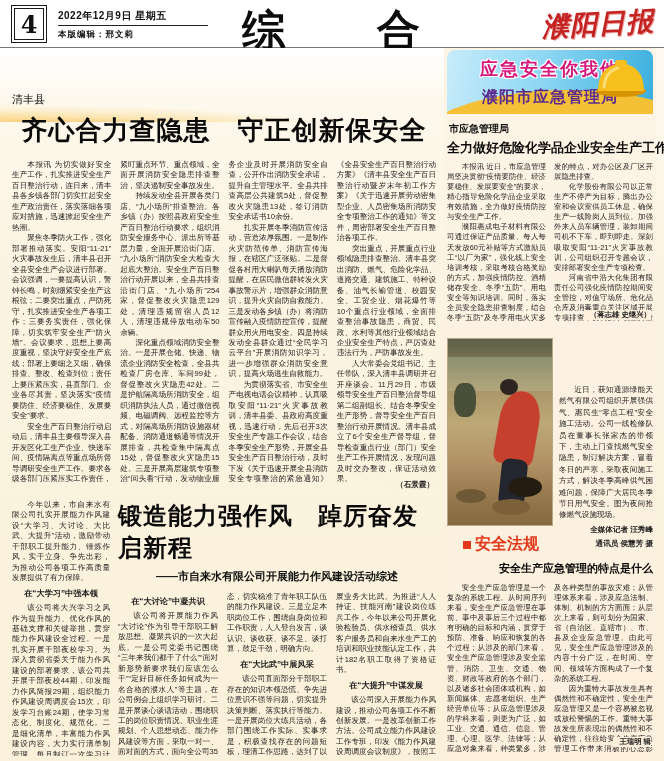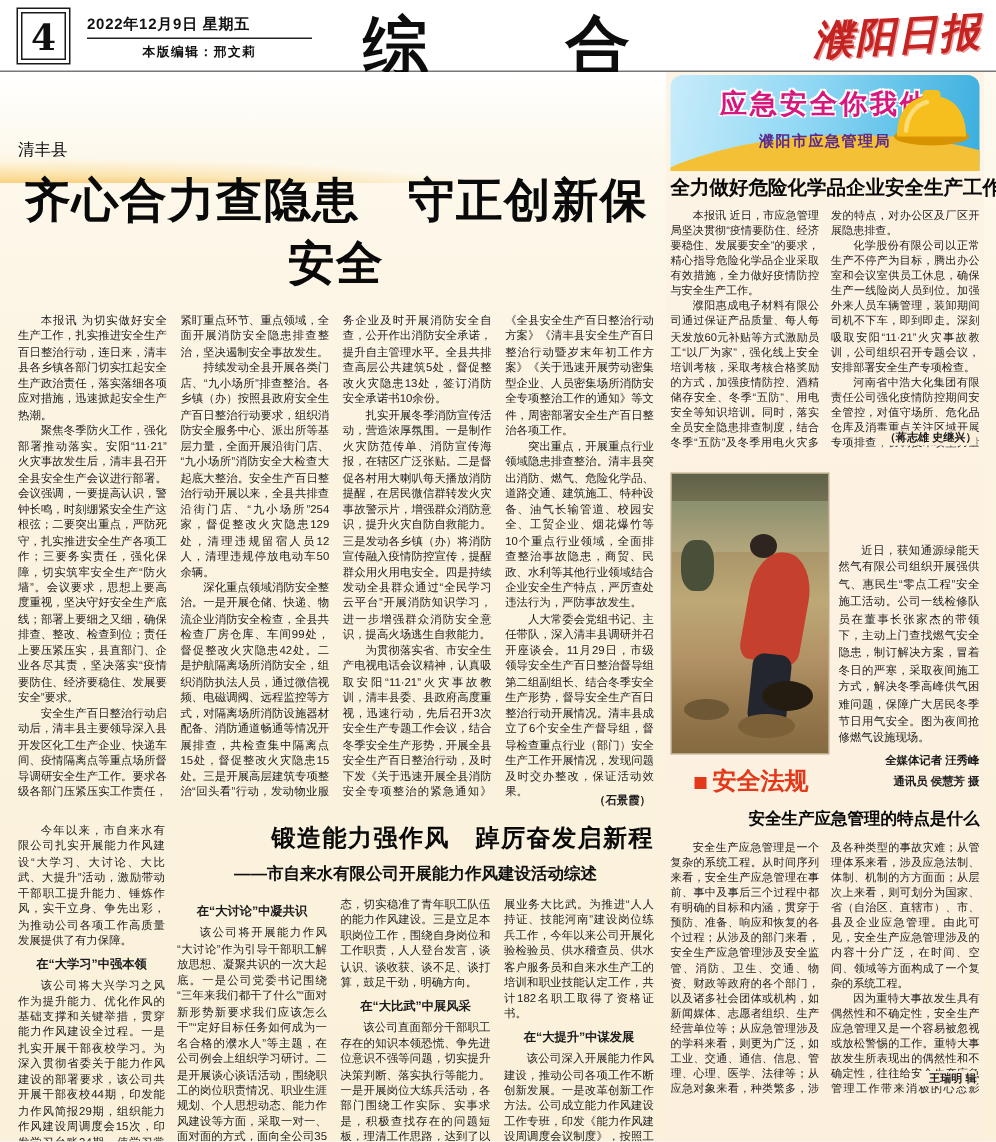--- a/index.html
+++ b/index.html
@@ -5,62 +5,62 @@
   html,body{margin:0;padding:0;}
   body{font-family:"Liberation Sans","DejaVu Sans",sans-serif;background:#e9e9e9;}
   .page{position:relative;width:664px;height:761px;margin:0 auto;background:#fff;overflow:hidden;}
 
   
   header{position:relative;height:47px;background:#fff;border-bottom:1px solid #777;}
   .pagenum{position:absolute;left:14px;top:8px;width:28px;height:30px;border:1px solid #1a1a1a;outline:1px solid #1a1a1a;outline-offset:2px;
            display:flex;align-items:center;justify-content:center;font-family:"DejaVu Serif",serif;font-size:24px;font-weight:bold;color:#111;}
   .dateblock{position:absolute;left:58px;top:9px;width:150px;color:#111;}
   .dateblock .d1{font-size:10px;font-weight:bold;letter-spacing:.5px;border-bottom:1px solid #222;padding-bottom:2px;}
-  .dateblock .d2{font-size:8.5px;font-weight:bold;margin-top:3px;letter-spacing:1px;text-align:center;}
+  .dateblock .d2{font-size:8.5px;font-weight:bold;margin-top:3px;letter-spacing:1px;}
   .sectiontitle{position:absolute;left:0;right:0;top:2px;text-align:center;font-size:43px;font-weight:900;color:#0d0d0d;letter-spacing:2px;margin:0;}
   .masthead{position:absolute;right:10px;top:6px;font-family:"DejaVu Serif",serif;font-style:italic;font-weight:bold;
             font-size:27px;color:#c32422;transform:rotate(-3deg);letter-spacing:1px;text-shadow:1px 1px 0 #e99;}
 
   
   .content{position:relative;height:714px;background:linear-gradient(180deg,#fefaf0 0%,#fcf4e2 30%,#fbf1da 100%);}
   .wave-left{position:absolute;left:0;top:0;width:460px;height:74px;pointer-events:none;
     background:
       radial-gradient(130% 190% at 18% 230%, rgba(240,160,40,0) 58%, rgba(240,160,40,.8) 60%, rgba(247,200,90,.35) 72%, rgba(247,200,90,0) 80%),
       radial-gradient(100% 160% at -15% 190%, rgba(250,210,120,0) 52%, rgba(250,210,120,.7) 55%, rgba(255,235,190,.3) 68%, transparent 76%),
       linear-gradient(180deg,#ffffff 0%, rgba(255,255,255,0) 70%);}
   .cols{position:relative;display:flex;gap:8px;padding-left:12px;padding-right:6px;}
   .left-col{width:424px;padding-top:44px;}
   .right-col{width:212px;background:linear-gradient(180deg,#fdf4e6 0%,#fcefdc 100%);border-radius:0 0 4px 4px;padding:0 3px;box-sizing:border-box;}
 
   
   .kicker{font-size:11px;font-weight:normal;color:#111;}
-  .main-headline{margin:6px 0 0 0;text-align:center;font-size:31px;font-weight:900;color:#0a0a0a;letter-spacing:1px;}
+  .main-headline{margin:6px 0 0 0;text-align:center;font-size:26px;font-weight:900;color:#0a0a0a;letter-spacing:1px;}
   .body4{position:relative;margin-top:12px;height:330px;overflow:hidden;column-count:4;column-gap:9px;column-fill:auto;
          font-size:7.6px;line-height:1.38;color:#1c1c1c;text-align:justify;}
   .body4 p,.body3 p,.body2 p,.bcol p{margin:0;text-indent:2em;}
   .byline-abs{position:absolute;right:2px;bottom:0;font-size:7.6px;font-weight:bold;background:#fbf2de;padding-left:6px;text-indent:0;margin-top:24px;}
 
   
   .bottom-article{display:flex;gap:8px;margin-top:10px;height:256px;overflow:hidden;}
   .bcol{width:98px;overflow:hidden;font-size:7.6px;line-height:1.38;color:#1c1c1c;text-align:justify;}
   .ba-main{flex:1;position:relative;}
-  .ba-headline{margin:0;text-align:right;font-size:16px;font-weight:900;color:#0a0a0a;letter-spacing:1px;}
+  .ba-headline{margin:0;text-align:left;font-size:24px;font-weight:900;color:#0a0a0a;letter-spacing:1px;}
   .ba-subtitle{text-align:center;font-size:11px;font-weight:bold;color:#111;margin-top:5px;}
   .body3{position:relative;margin-top:8px;height:196px;overflow:hidden;column-count:3;column-gap:9px;column-fill:auto;
          font-size:7.6px;line-height:1.38;color:#1c1c1c;text-align:justify;}
   .subhead{text-align:center;font-weight:bold;font-size:8.2px;margin:4px 0;text-indent:0;}
 
   
   .banner{position:relative;height:64px;margin-top:2px;border-radius:8px 8px 0 0;overflow:hidden;
           background:linear-gradient(100deg,#c8ecfa 0%,#8ed7f4 45%,#3aaede 100%);}
   .banner .arc-y{position:absolute;left:-40px;bottom:-40px;width:320px;height:64px;background:#f4c136;border-radius:50% 50% 0 0/100% 100% 0 0;}
   .banner .arc-w{position:absolute;left:-60px;bottom:-52px;width:360px;height:64px;background:rgba(255,255,255,.85);border-radius:50% 50% 0 0/100% 100% 0 0;}
   .slogan{position:relative;z-index:2;text-align:center;margin-top:7px;font-size:18px;font-weight:900;letter-spacing:2px;color:#d6187e;
           text-shadow:0 0 2px #fff,1px 1px 0 #fff,-1px -1px 0 #fff,1px -1px 0 #fff,-1px 1px 0 #fff;}
-  .agency{position:relative;z-index:2;text-align:center;margin-top:6px;font-size:10px;font-weight:bold;letter-spacing:1px;color:#5b2b8d;}
+  .agency{position:relative;z-index:2;text-align:center;margin-top:6px;font-size:16px;font-weight:bold;letter-spacing:1px;color:#5b2b8d;}
   .helmet{position:absolute;right:6px;top:8px;z-index:3;}
   .kicker2{font-size:10px;font-weight:bold;color:#111;margin:8px 0 3px 2px;}
   .em-headline{margin:2px 0 0 0;font-size:13px;font-weight:900;color:#0a0a0a;white-space:nowrap;text-align:center;}
   .body2{position:relative;margin-top:5px;height:170px;overflow:hidden;column-count:2;column-gap:8px;column-fill:auto;
          font-size:7.4px;line-height:1.36;color:#1c1c1c;text-align:justify;}
   .byline-abs2{position:absolute;right:2px;bottom:12px;font-size:7.4px;font-weight:bold;background:#fcefdc;padding-left:6px;text-indent:0;}
 
   .photo-row{display:flex;gap:6px;margin-top:6px;height:188px;}
   .photo{position:relative;width:106px;height:188px;overflow:hidden;border:1px solid #b9a888;box-sizing:border-box;
     background:linear-gradient(180deg,#5d6148 0%,#7d7557 14%,#a89468 26%,#bda876 46%,#b29266 66%,#97794e 84%,#85693f 100%);}
@@ -156,20 +156,21 @@
           <div class="agency">濮阳市应急管理局</div>
           <svg class="helmet" width="52" height="40" viewBox="0 0 52 40">
             <ellipse cx="26" cy="33" rx="25" ry="6" fill="#d89400"></ellipse>
             <path d="M3 33 C3 14 13 6 26 6 C39 6 49 14 49 33 Z" fill="#f6bf1e"></path>
             <rect x="20" y="2" width="12" height="9" rx="3" fill="#f6bf1e"></rect>
             <path d="M9 29 C10 18 16 12 23 10" stroke="#fadd78" stroke-width="3" fill="none" stroke-linecap="round"></path>
           </svg>
         </div>
 
         <article>
+          <div class="kicker2">市应急管理局</div>
           <h3 class="em-headline">全力做好危险化学品企业安全生产工作</h3>
           <div class="body2">
             <p>本报讯 近日，市应急管理局坚决贯彻“疫情要防住、经济要稳住、发展要安全”的要求，精心指导危险化学品企业采取有效措施，全力做好疫情防控与安全生产工作。</p>
             <p>濮阳惠成电子材料有限公司通过保证产品质量、每人每天发放60元补贴等方式激励员工“以厂为家”，强化线上安全培训考核，采取考核合格奖励的方式，加强疫情防控、酒精储存安全、冬季“五防”、用电安全等知识培训。同时，落实全员安全隐患排查制度，结合冬季“五防”及冬季用电火灾多发的特点，对办公区及厂区开展隐患排查。</p>
             <p>化学股份有限公司以正常生产不停产为目标，腾出办公室和会议室供员工休息，确保生产一线险岗人员到位。加强外来人员车辆管理，装卸期间司机不下车，即到即走。深刻吸取安阳“11·21”火灾事故教训，公司组织召开专题会议，安排部署安全生产专项检查。</p>
             <p>河南省中浩大化集团有限责任公司强化疫情防控期间安全管控，对值守场所、危化品仓库及消毒重点关注区域开展专项排查，协调技术攻坚力量及管理人员驻守厂区，对生产运行（倒班）人员实施点对点接送，全力确保天然气装置安全稳定运行。同时，加强对职工生活区域消防设施配备、临时用电、居住环境等方面的排查，及时消除事故隐患。</p>
             <span class="byline-abs2">（蒋志雄 史继兴）</span>
           </div>
         </article>
 

